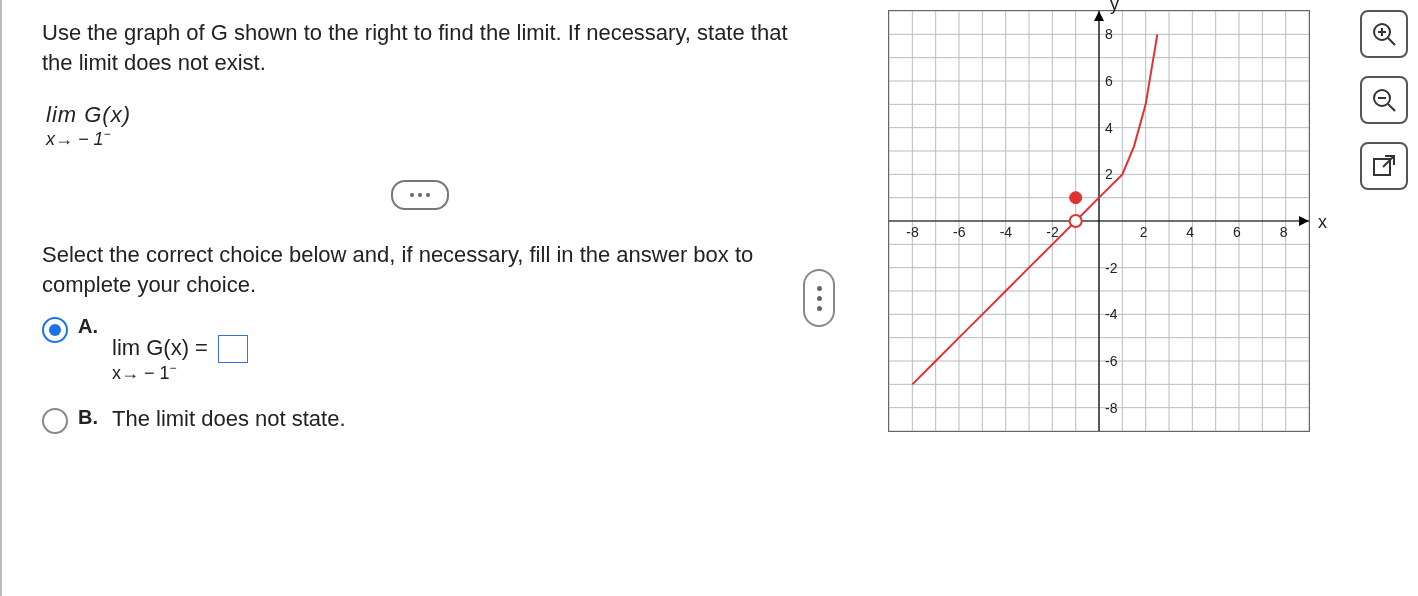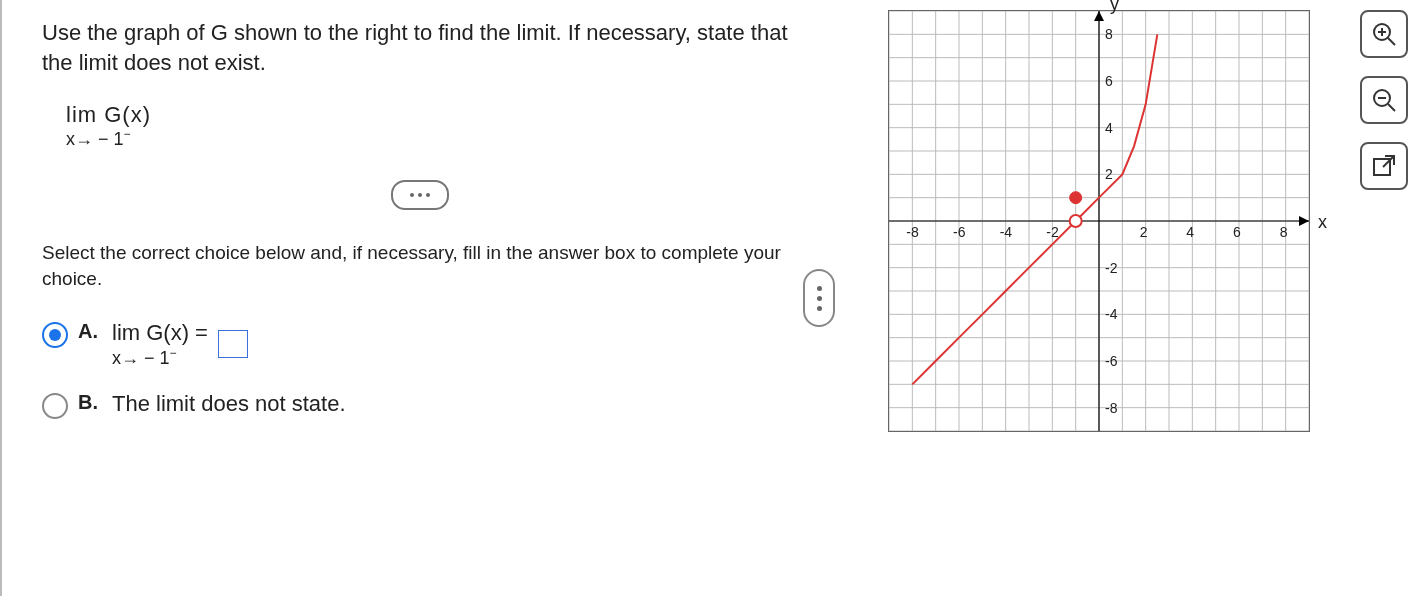--- a/index.html
+++ b/index.html
@@ -1,28 +1,28 @@
 <!DOCTYPE html>
 <html><head>
 <meta charset="utf-8">
 <style>
   html,body{margin:0;padding:0;font-family:Arial,Helvetica,sans-serif;font-size:20px;color:#222;}
   .page{display:flex;width:1418px;height:596px;box-sizing:border-box;position:relative;}
   .leftcol{flex:1;padding:18px 20px 20px 40px;position:relative;border-left:2px solid #bbb;}
   .midsep{width:0;position:relative;display:flex;align-items:center;}
   .rightcol{width:600px;position:relative;}
   .intro{font-size:22px;line-height:1.35;margin-bottom:26px;}
-  .limit{margin-left:24px;font-size:22px;line-height:1.1;}
+  .limit{margin-left:4px;font-size:22px;line-height:1.1;font-style:italic;}
   .limit .top{letter-spacing:1px;}
   .limit .bot{font-size:18px;}
   .sup{font-size:12px;vertical-align:super;}
   .dots-pill{width:54px;height:26px;border:2px solid #777;border-radius:14px;display:inline-flex;align-items:center;justify-content:center;gap:4px;background:#fff;cursor:pointer;}
   .dots-pill span{width:4px;height:4px;background:#666;border-radius:50%;}
   .dotswrap{text-align:center;margin:30px 0 30px;}
-  .instr{font-size:19px;line-height:1.35;margin-bottom:28px;}
+  .instr{font-size:22px;line-height:1.35;margin-bottom:15px;}
   .choice{display:flex;align-items:flex-start;margin-bottom:22px;}
   .radio{width:22px;height:22px;border:2px solid #1a73e8;border-radius:50%;display:inline-flex;align-items:center;justify-content:center;flex:none;margin-top:2px;}
   .radio .dot{width:12px;height:12px;background:#1a73e8;border-radius:50%;}
   .radio.unsel{border-color:#888;}
   .clabel{font-weight:bold;margin:0 14px 0 10px;}
   .choice .body{font-size:22px;}
   .ansbox{display:inline-block;width:28px;height:26px;border:1.5px solid #3a6fd8;vertical-align:middle;margin-left:4px;}
   .midsep .pill{position:absolute;left:-15px;top:50%;transform:translateY(-50%);width:28px;height:54px;border:2px solid #888;border-radius:16px;background:#fff;display:flex;flex-direction:column;align-items:center;justify-content:center;gap:5px;cursor:pointer;}
   .midsep .pill span{width:5px;height:5px;background:#666;border-radius:50%;}
   .toolcol{position:absolute;right:10px;top:10px;display:flex;flex-direction:column;gap:18px;}
@@ -50,21 +50,21 @@
         </div>
     </div>
     <div class="instr">Select the correct choice below and, if necessary, fill in the answer box to complete your choice.</div>
 
     <div class="choice">
       <span class="radio">
           <span class="dot"></span>
         </span>
       <span class="clabel">A.</span>
       <span class="body">
-        <span style="display:inline-block;vertical-align:middle;">
+        <span style="display:inline-block;vertical-align:middle;margin-top:20px;">
           <span style="display:block;">lim   G(x) =</span>
           <span style="display:block;font-size:18px;"><span>x→ − 1</span><span class="sup">−</span></span>
         </span>
         <span class="ansbox"></span>
       </span>
     </div>
 
     <div class="choice">
       <span class="radio unsel"></span>
       <span class="clabel">B.</span>

